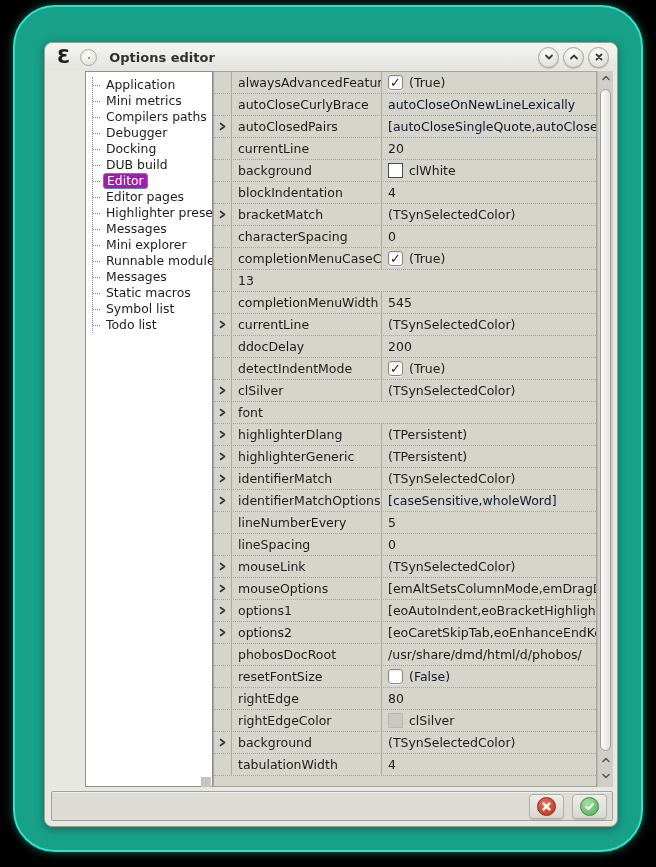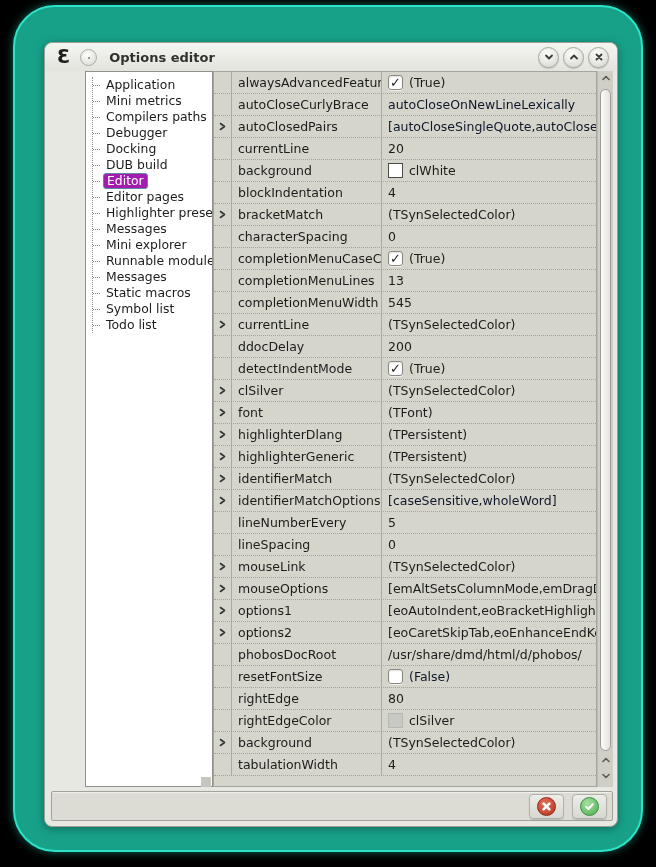--- a/index.html
+++ b/index.html
@@ -280,21 +280,20 @@
       <div class="grid-row">
         <span class="cell-gutter"></span>
         <span class="cell-name">completionMenuCaseCare</span>
         <span class="cell-value">
           <span class="checkbox">✓</span>
           <span>(True)</span>
         </span>
       </div>
       <div class="grid-row">
         <span class="cell-gutter"></span>
-        <span class="cell-name">completionMenuLines</span>
         <span class="cell-value">
           <span>13</span>
         </span>
       </div>
       <div class="grid-row">
         <span class="cell-gutter"></span>
         <span class="cell-name">completionMenuWidth</span>
         <span class="cell-value">
           <span>545</span>
         </span>
@@ -336,23 +335,20 @@
           <span>(TSynSelectedColor)</span>
         </span>
       </div>
       <div class="grid-row">
         <span class="cell-gutter expand-ico">
           <svg width="7" height="9" viewBox="0 0 7 9">
             <path d="M1.5 1.5 L5.5 4.5 L1.5 7.5" fill="none" stroke="#33332F" stroke-width="1.6" stroke-linecap="round" stroke-linejoin="round"></path>
           </svg>
         </span>
         <span class="cell-name">font</span>
-        <span class="cell-value">
-          <span>(TFont)</span>
-        </span>
       </div>
       <div class="grid-row">
         <span class="cell-gutter expand-ico">
           <svg width="7" height="9" viewBox="0 0 7 9">
             <path d="M1.5 1.5 L5.5 4.5 L1.5 7.5" fill="none" stroke="#33332F" stroke-width="1.6" stroke-linecap="round" stroke-linejoin="round"></path>
           </svg>
         </span>
         <span class="cell-name">highlighterDlang</span>
         <span class="cell-value">
           <span>(TPersistent)</span>

